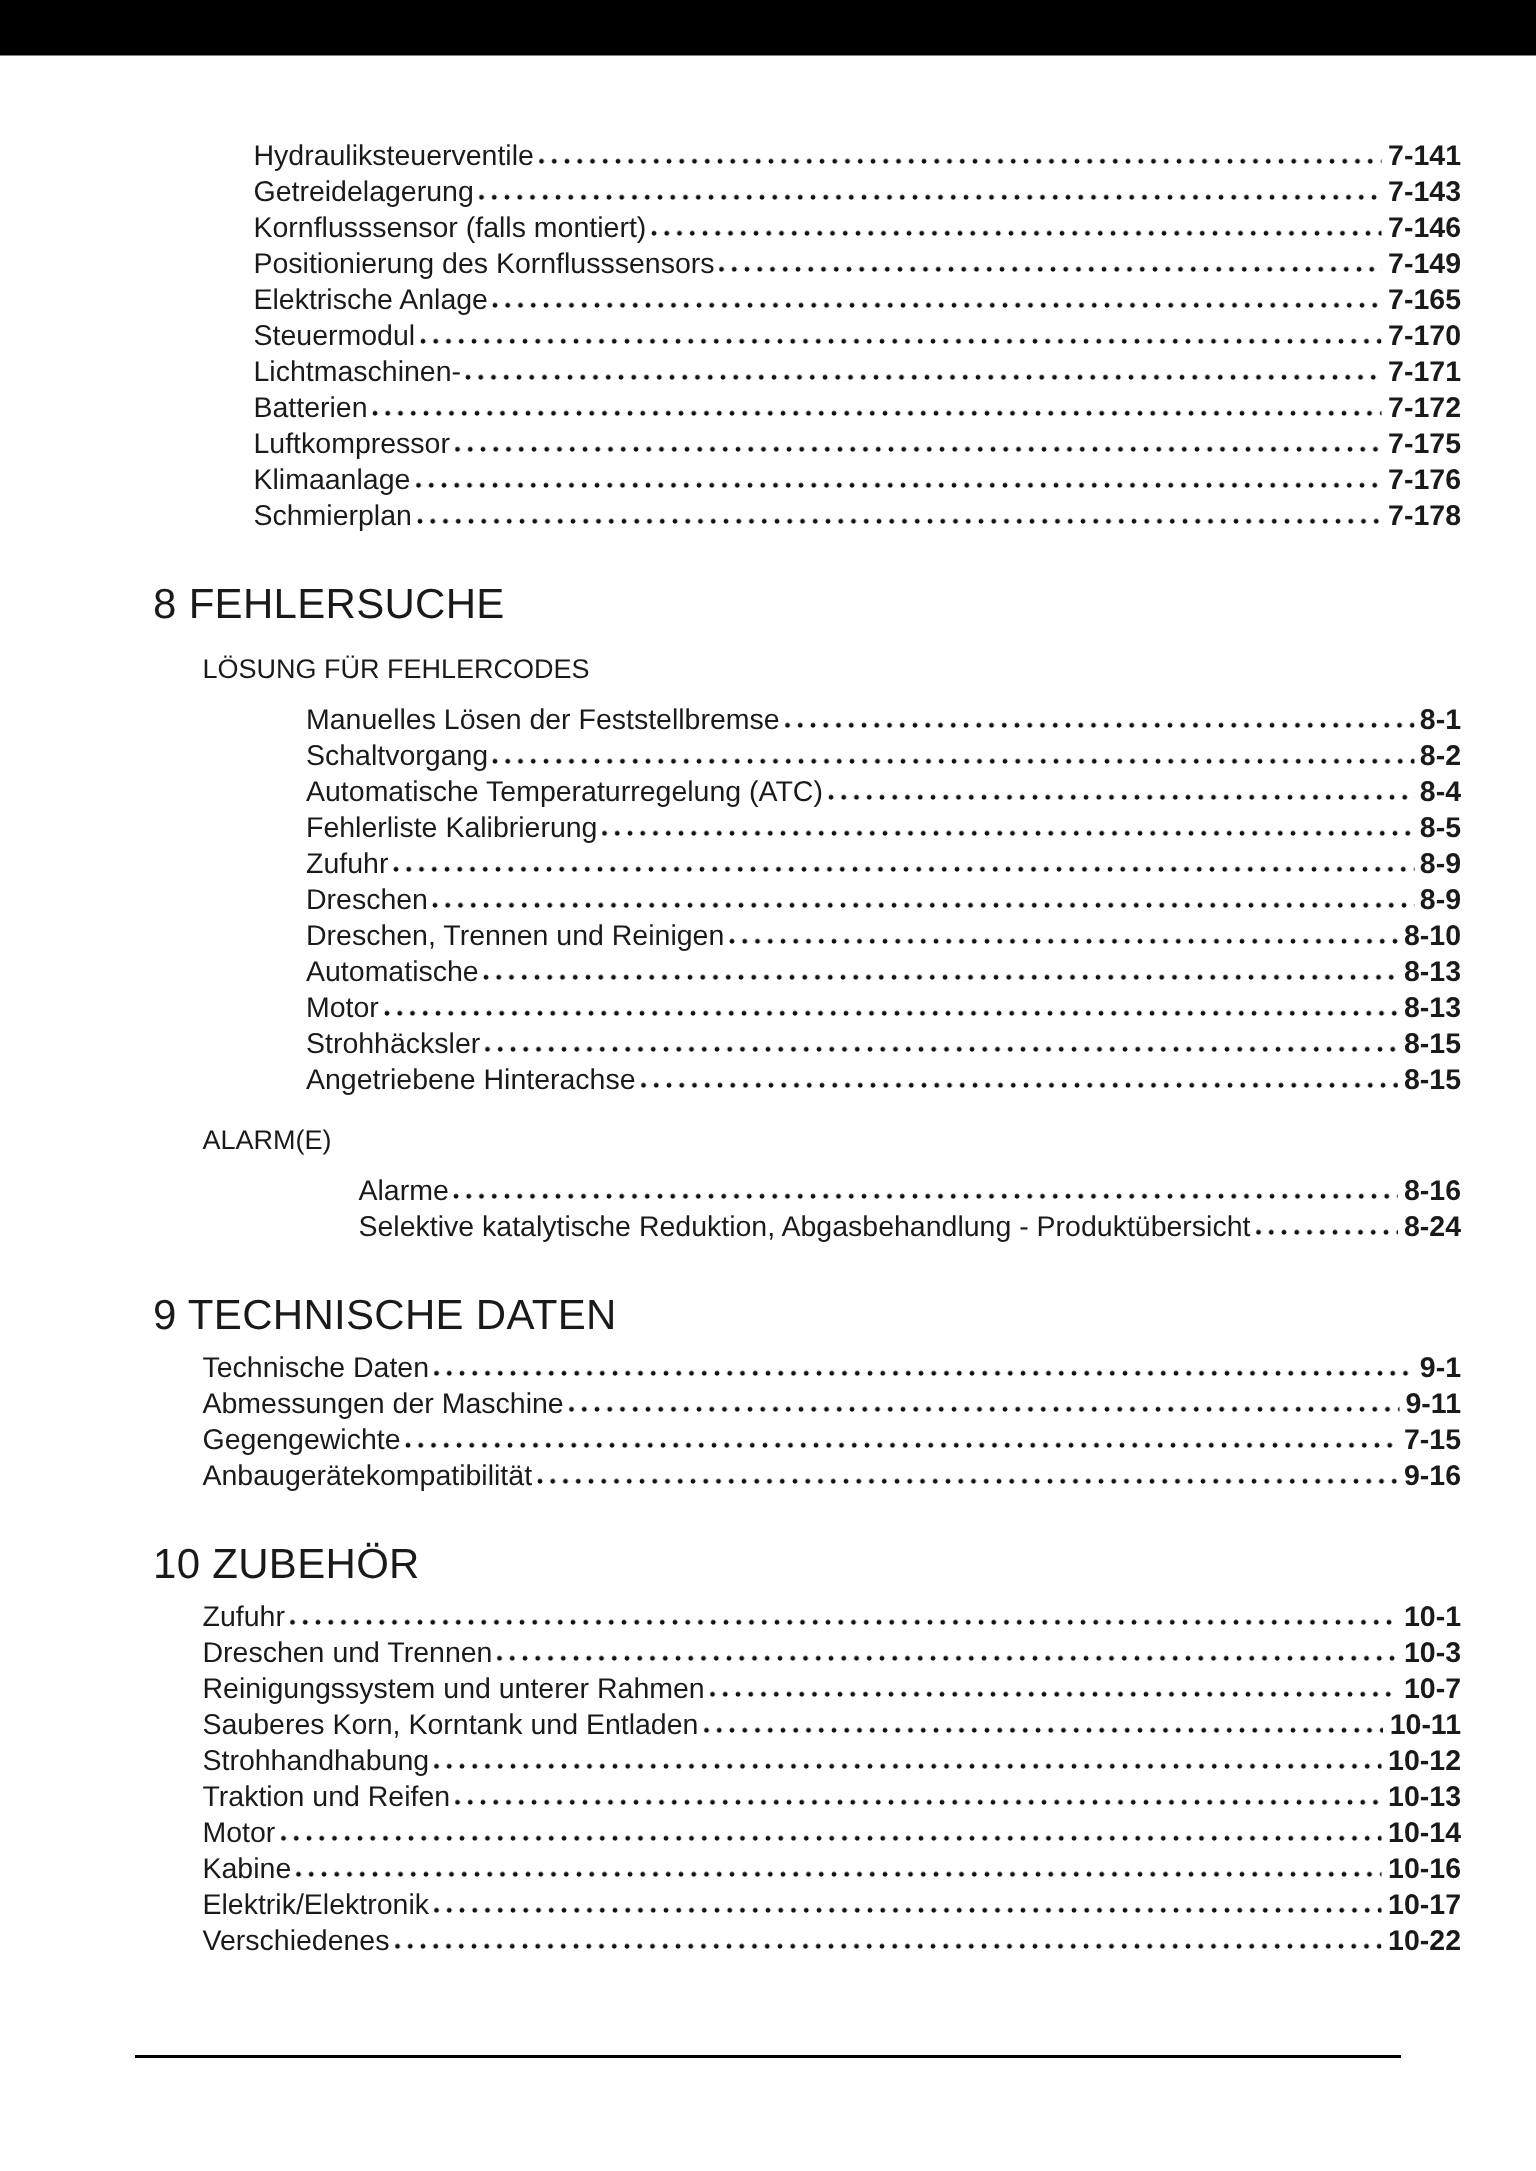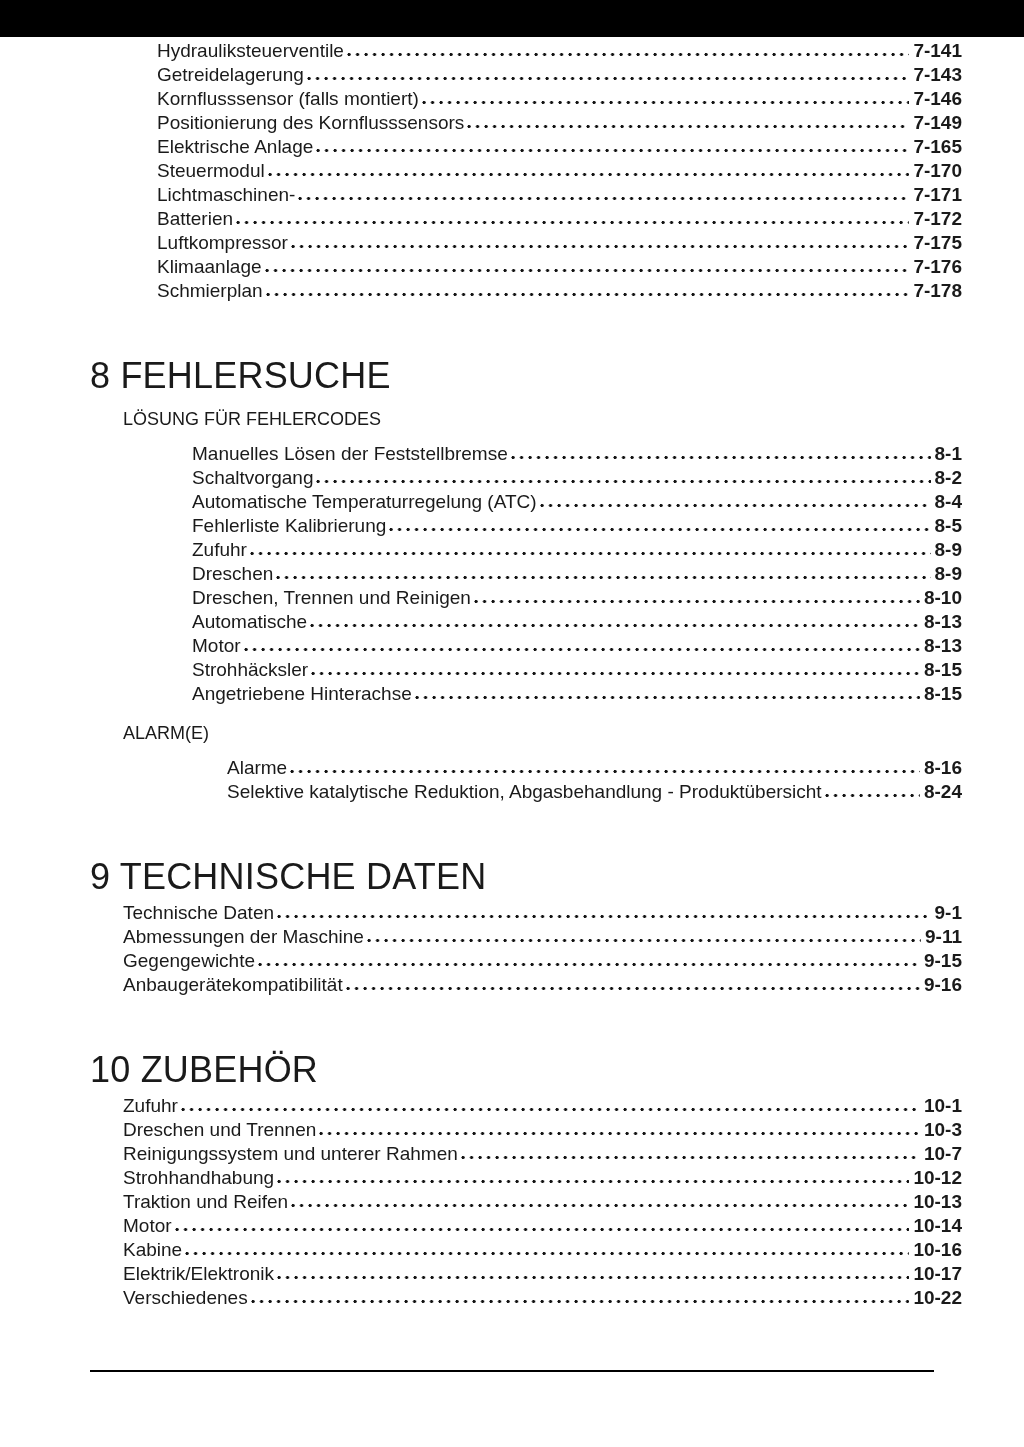--- a/index.html
+++ b/index.html
@@ -15,27 +15,28 @@
   .top-bar {
     position: absolute;
     top: 0; left: 0;
     width: 1024px;
     height: 37px;
     background: #000000;
   }
   .content {
     position: absolute;
     top: 37px;
-    left: 90px;
+    left: 102px;
     width: 872px;
+    padding-top: 54px;
   }
   .chapter {
-    font-size: 36px;
+    font-size: 28px;
     line-height: 33px;
-    margin: 56px 0 8px 0;
+    margin: 29px 0 8px 0;
     letter-spacing: 0.2px;
   }
   .subheading {
     font-size: 18px;
     line-height: 30px;
     margin: 12px 0 8px 33px;
   }
   .entries { margin: 2px 0 2px 0; }
   .indent-1 { padding-left: 33px; }
   .indent-2 { padding-left: 67px; }
@@ -210,21 +211,21 @@
         <span class="toc-page">9-1</span>
       </div>
       <div class="toc-row">
         <span class="toc-label">Abmessungen der Maschine</span>
         <span class="leader"></span>
         <span class="toc-page">9-11</span>
       </div>
       <div class="toc-row">
         <span class="toc-label">Gegengewichte</span>
         <span class="leader"></span>
-        <span class="toc-page">9-15</span>
+        <span class="toc-page">7-15</span>
       </div>
       <div class="toc-row">
         <span class="toc-label">Anbaugerätekompatibilität</span>
         <span class="leader"></span>
         <span class="toc-page">9-16</span>
       </div>
     </div>
     <div class="chapter">10 ZUBEHÖR</div>
     <div class="entries indent-1">
       <div class="toc-row">
@@ -236,20 +237,25 @@
         <span class="toc-label">Dreschen und Trennen</span>
         <span class="leader"></span>
         <span class="toc-page">10-3</span>
       </div>
       <div class="toc-row">
         <span class="toc-label">Reinigungssystem und unterer Rahmen</span>
         <span class="leader"></span>
         <span class="toc-page">10-7</span>
       </div>
       <div class="toc-row">
+        <span class="toc-label">Sauberes Korn, Korntank und Entladen</span>
+        <span class="leader"></span>
+        <span class="toc-page">10-11</span>
+      </div>
+      <div class="toc-row">
         <span class="toc-label">Strohhandhabung</span>
         <span class="leader"></span>
         <span class="toc-page">10-12</span>
       </div>
       <div class="toc-row">
         <span class="toc-label">Traktion und Reifen</span>
         <span class="leader"></span>
         <span class="toc-page">10-13</span>
       </div>
       <div class="toc-row">

